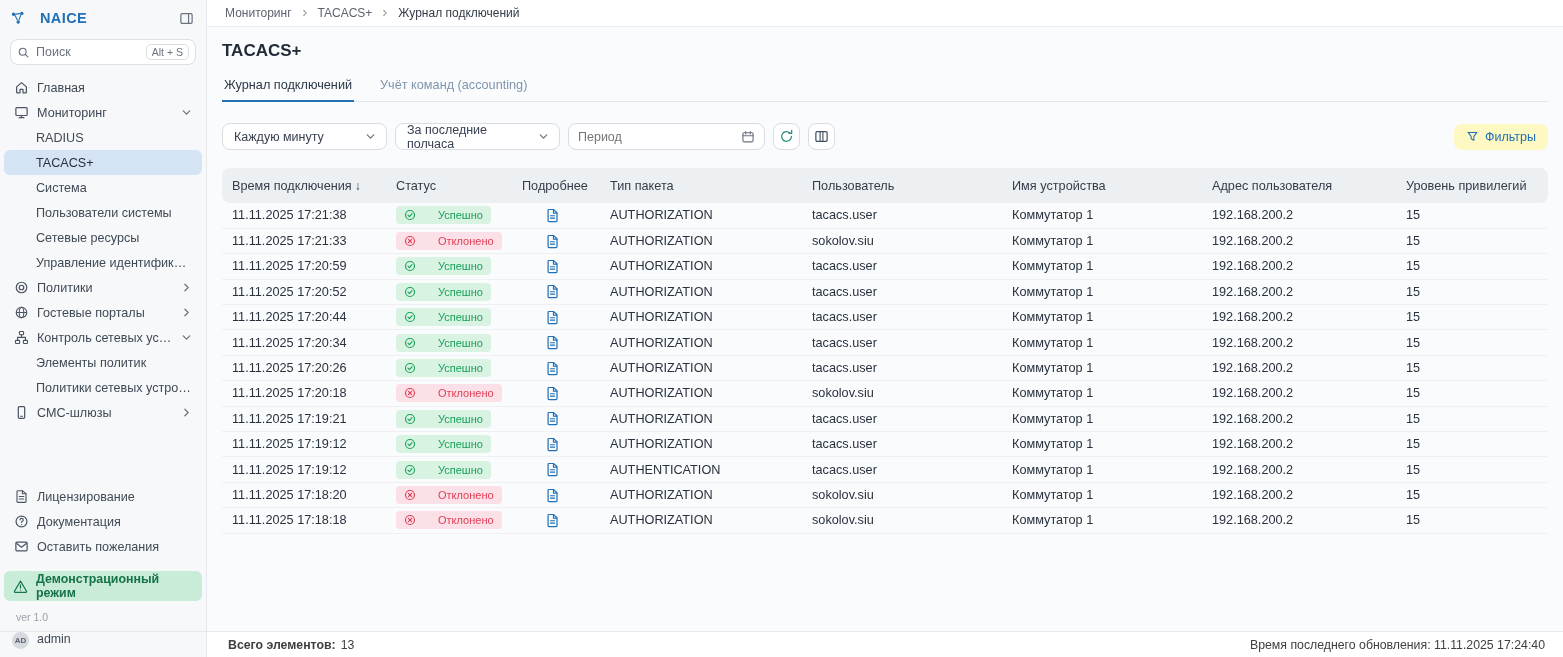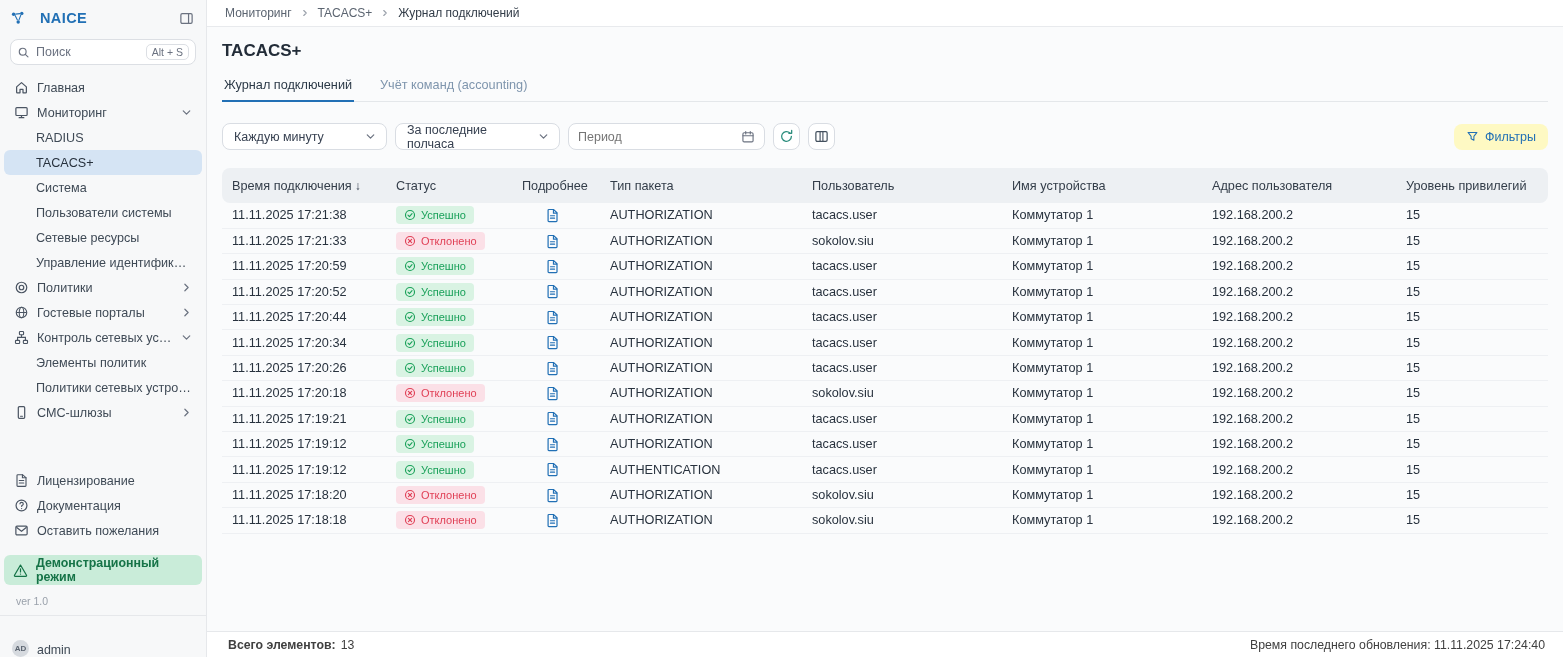--- a/index.html
+++ b/index.html
@@ -27,21 +27,21 @@
   .nav-item{display:flex;align-items:center;gap:8px;height:25px;padding:0 9px;margin:0 4px;border-radius:6px;color:#3f4a56;font-size:12.6px;cursor:pointer;white-space:nowrap}
   .nav-item .nico{width:16px;display:flex;justify-content:center;color:#4b5563;flex:none}
   .nav-item.sub{padding-left:32px}
   .nav-item.active{background:#d5e4f4;color:#27313d}
   .nav-item .nlabel{flex:1;overflow:hidden;text-overflow:ellipsis}
   .chev{color:#6b7280;display:flex;flex:none}
   .secondary{margin-top:auto}
   .demo-badge{display:flex;align-items:center;gap:8px;background:var(--demo-bg);color:var(--demo-text);font-weight:bold;font-size:12.4px;margin:12px 4px 0;padding:0 9px;height:30px;border-radius:6px}
   .demo-badge .nico{display:flex}
   .version{color:#9aa1ab;font-size:10.5px;padding:10px 16px 8px}
-  .user-row{display:flex;align-items:flex-end;gap:8px;border-top:1px solid #e6e8eb;padding:0 12px;height:42px;font-size:12.4px;color:#3f4a56;cursor:pointer}
+  .user-row{display:flex;align-items:flex-start;gap:8px;border-top:1px solid #e6e8eb;padding:0 12px;height:26px;font-size:12.4px;color:#3f4a56;cursor:pointer}
   .avatar{width:17px;height:17px;border-radius:50%;background:#d6dadf;color:#5b6470;font-size:8px;display:flex;align-items:center;justify-content:center;font-weight:bold;flex:none}
 
   
   .main{flex:1;display:flex;flex-direction:column;min-width:0;background:#fafbfc}
   .breadcrumb-bar{height:27px;background:#fff;border-bottom:1px solid #e8eaed;display:flex;align-items:center;padding:0 18px;gap:8px;font-size:12px;color:#5b6470;flex:none}
   .crumb{cursor:pointer}
   .crumb.last{color:#313b47;cursor:default}
   .crumb-sep{color:#9aa1ab;display:flex}
   .content{flex:1;padding:14px 15px 0;overflow:hidden}
   .page-title{font-size:17px;font-weight:bold;color:#222c38}
@@ -60,21 +60,21 @@
   .filters-btn{margin-left:auto;background:#fef9c3;border:none;color:var(--accent);height:26px;border-radius:8px;display:flex;align-items:center;gap:6px;padding:0 12px;font-size:12.5px;cursor:pointer;font-family:inherit}
 
   
   .table-wrap{margin-top:18px}
   table{width:100%;border-collapse:collapse;table-layout:fixed}
   thead th{background:#edf0f3;font-weight:normal;text-align:left;font-size:12.7px;color:#333d49;height:35px;padding:0 10px;white-space:nowrap;overflow:hidden}
   thead th:first-child{border-radius:8px 0 0 8px}
   thead th:last-child{border-radius:0 8px 8px 0}
   tbody td{height:25.4px;padding:0 10px;border-bottom:1px solid #eef0f3;font-size:12.7px;color:#28323e;white-space:nowrap;overflow:hidden}
   .sort{color:#374151;font-size:12px;margin-left:3px;cursor:pointer}
-  .badge{display:inline-flex;align-items:center;gap:5px;height:18px;padding:0 8px;border-radius:4px;font-size:11px;vertical-align:middle}
+  .badge{display:inline-flex;align-items:center;gap:22px;height:18px;padding:0 8px;border-radius:4px;font-size:11px;vertical-align:middle}
   .badge.success{background:var(--success-bg);color:var(--success-text)}
   .badge.rejected{background:var(--danger-bg);color:var(--danger-text)}
   .bic{display:flex}
   .doc-btn{display:inline-flex;color:var(--accent);cursor:pointer;margin-left:23px;vertical-align:middle}
 
   
   .statusbar{height:26px;background:#fff;border-top:1px solid #e6e8eb;display:flex;align-items:center;justify-content:space-between;padding:0 18px 0 21px;font-size:12.3px;color:#404040;flex:none}
   .total b{font-weight:bold;margin-right:5px}
 </style>
 </head>

